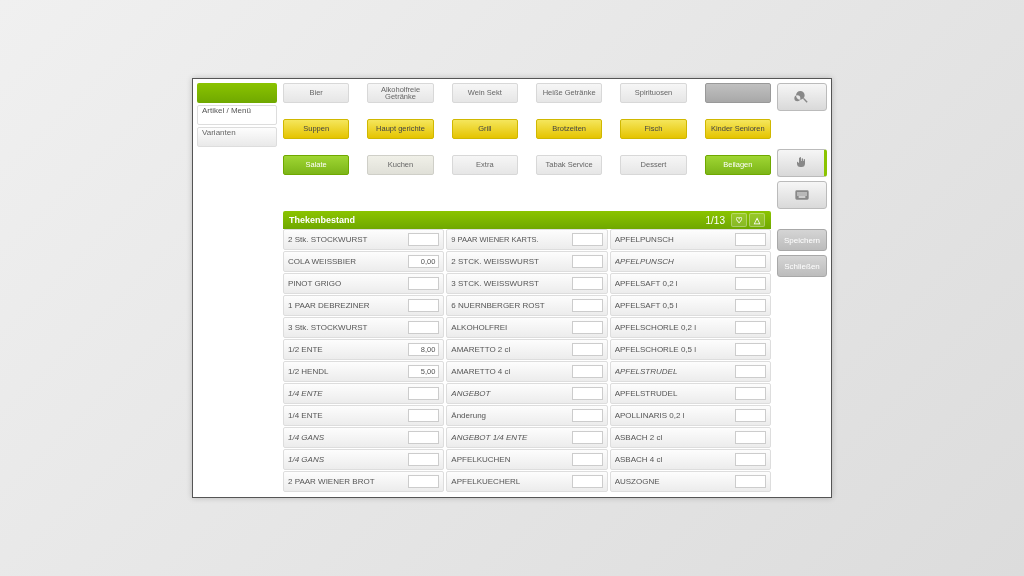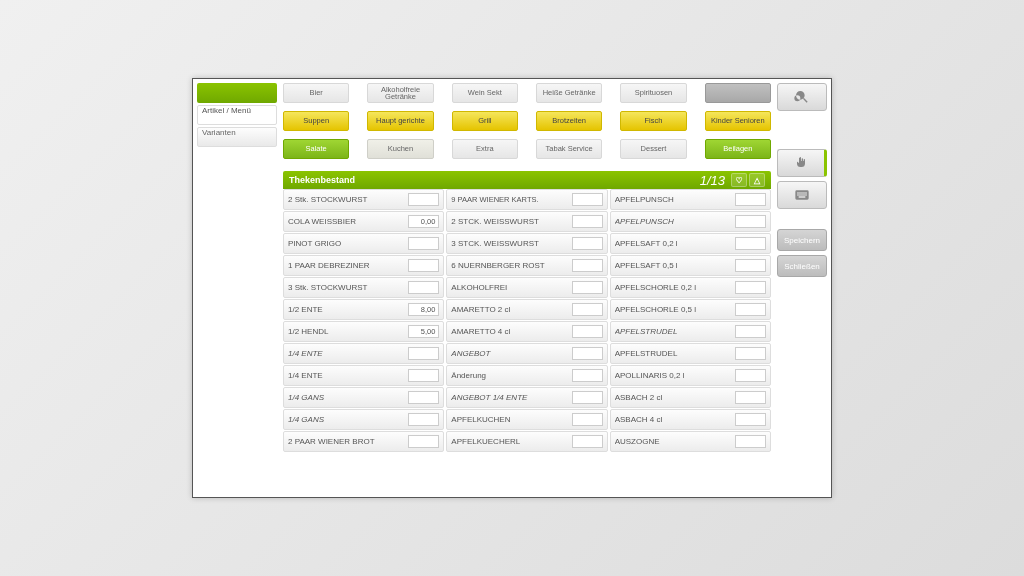--- a/index.html
+++ b/index.html
@@ -46,21 +46,21 @@
   .sidebar-item.active { background: #fff; font-weight: 500; color:#555; }
   .main {
     flex: 1;
     display: flex;
     flex-direction: column;
     padding-left: 6px;
   }
   .tabs-row {
     display: flex;
     gap: 18px;
-    margin-bottom: 8px;
+    margin-bottom: 16px;
   }
   .tab {
     flex: 1;
     height: 20px;
     font-size: 7.5px;
     display: flex;
     align-items: center;
     justify-content: center;
     text-align: center;
     border-radius: 2px;
@@ -72,28 +72,28 @@
   .tab.darkgray { background: linear-gradient(#c0c0c0,#a8a8a8); border:1px solid #999; }
   .tab.yellow { background: linear-gradient(#F5E65C,#E5C400); border:1px solid #d0b800; color:#444; }
   .tab.green { background: linear-gradient(#9FD633,#7CB518); border:1px solid #6fa800; color:#fff; }
   .tab.lightgray-special { background: linear-gradient(#f0f0e8,#e0e0d8); border:1px solid #cfcfc8; color:#666;}
   .list-header {
     height: 18px;
     background: linear-gradient(#8BC400,#6FA800);
     display: flex;
     align-items: center;
     padding: 0 6px;
-    margin-top: 4px;
+    margin-top: 20px;
     color: #fff;
     font-size: 9px;
     font-weight: bold;
     border-radius: 2px 2px 0 0;
   }
   .list-header .spacer { flex:1; }
-  .list-header .page { font-size: 13px; font-weight: normal; margin-right:4px;font-style:italic; }
+  .list-header .page { font-size: 10px; font-weight: normal; margin-right:4px; }
   .arrow-btn {
     width: 16px;
     height: 14px;
     background: rgba(255,255,255,0.15);
     border:1px solid rgba(255,255,255,0.3);
     border-radius:2px;
     display:flex;
     align-items:center;
     justify-content:center;
     margin-left:2px;

